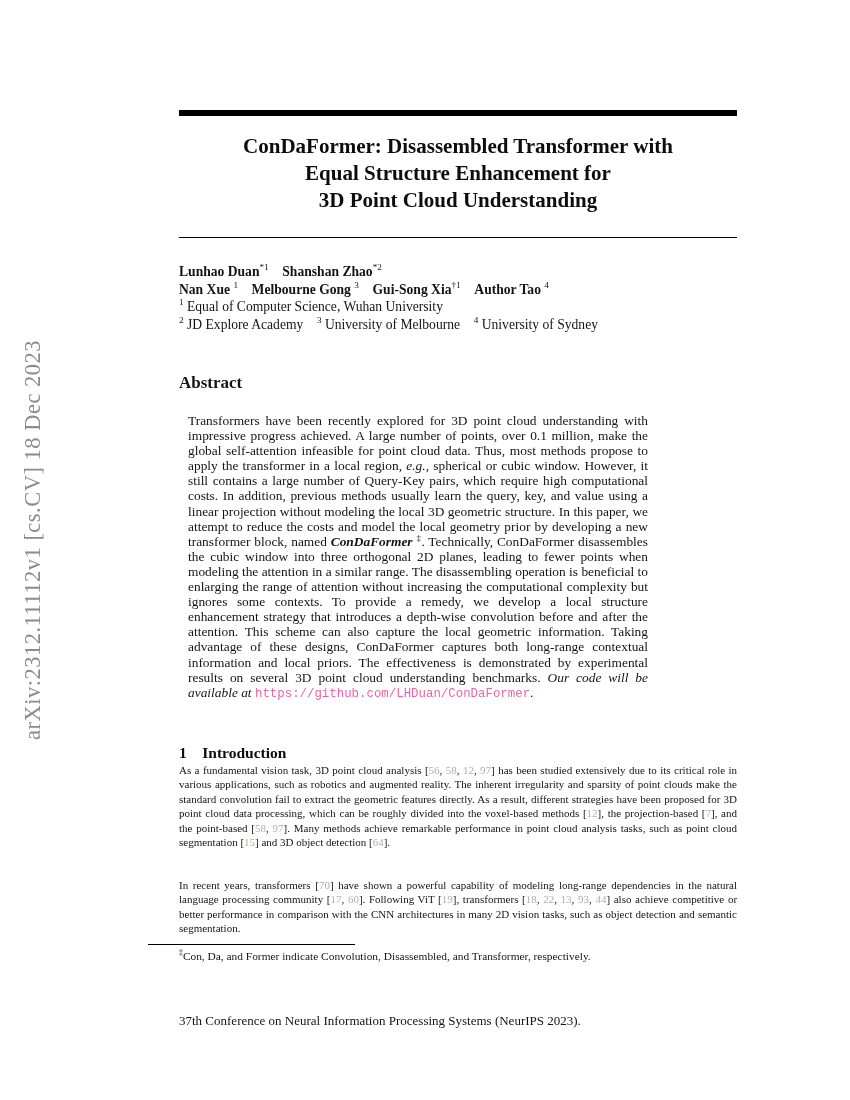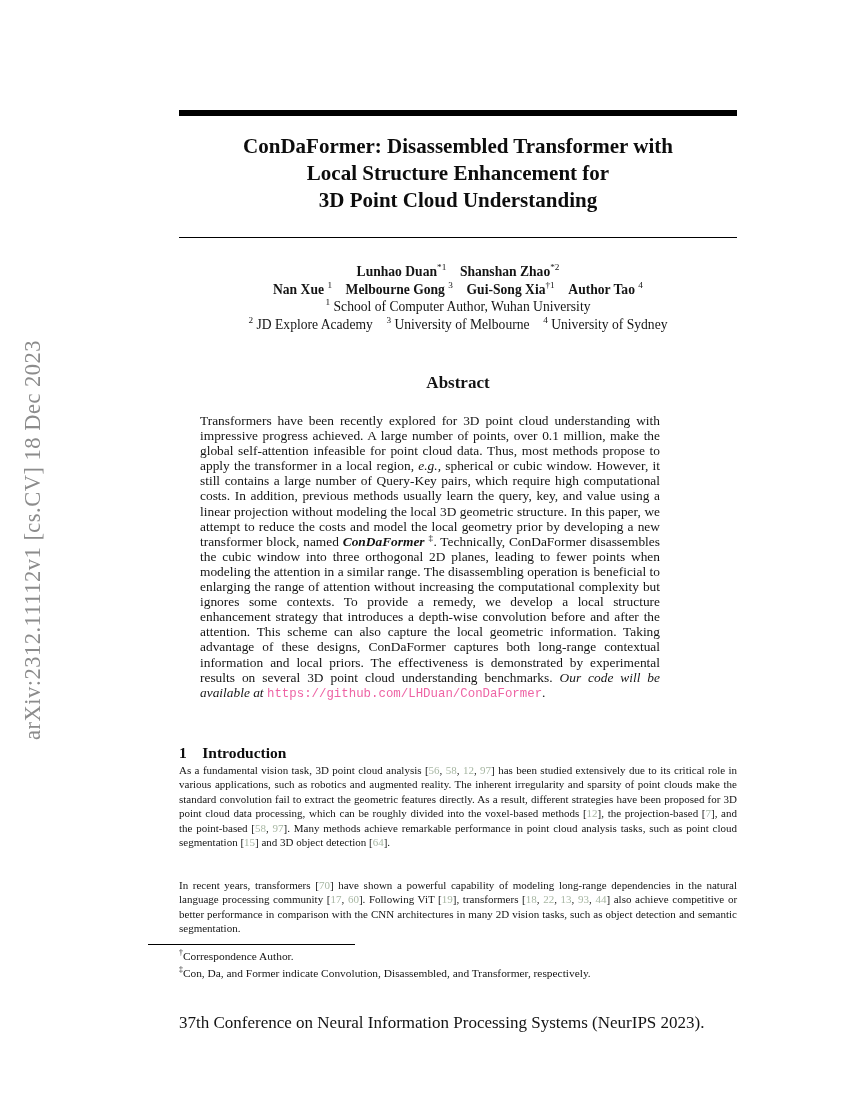--- a/index.html
+++ b/index.html
@@ -15,85 +15,84 @@
     transform: translate(-50%,-50%) rotate(-90deg);
     white-space:nowrap; font-size:22.5px; color:#8c8c8c; letter-spacing:0.5px;
   }
 
   .top-bar { top:110px; height:6px; background:#000; }
 
   .title { top:133px; text-align:center; font-weight:bold; font-size:21px; line-height:27px; color:#0d0d0d; }
 
   .rule-thin { top:237px; border-top:1.3px solid #000; height:0; }
 
-  .authors { top:263px; text-align:center; font-size:13.6px; line-height:17.5px; }
+  .authors { top:263px; text-align:left; font-size:13.6px; line-height:17.5px; }
   .authors .row { white-space:pre-wrap; }
   .s-b { font-weight:bold; }
   sup.s-sup { font-size:68%; line-height:0; }
 
-  .abstract-heading { top:373px; text-align:center; font-weight:bold; font-size:17px; }
+  .abstract-heading { top:373px; font-weight:bold; font-size:17px; }
 
   .abstract-body {
-    top:413px; left:200px; width:460px;
+    top:413px; left:188px; width:460px;
     font-size:13.4px; line-height:15.1px; text-align:justify;
   }
 
   .s-i { font-style:italic; }
   .s-bi { font-style:italic; font-weight:bold; }
   .s-cite { color:#a7b7a3; }
   .s-url { font-family:"Liberation Mono", monospace; color:#ee63a4; font-size:12.4px; }
 
   .section-heading { top:744px; font-weight:bold; font-size:15.5px; color:#0d0d0d; }
 
   .body-par { font-size:11px; line-height:14.4px; text-align:justify; }
   .p1 { top:763px; }
   .p2 { top:878px; }
 
   .fn-rule { top:944px; width:207px; border-top:1px solid #000; height:0; }
   .footnotes { top:948px; font-size:11.4px; line-height:16.5px; }
   .footnotes .fn { white-space:pre-wrap; }
 
-  .footer-note { top:1013px; font-size:17px; }
+  .footer-note { top:1013px; font-size:13px; }
 </style>
 </head>
 <body>
 
 <div class="page">
 
   <div class="arxiv-stamp">arXiv:2312.11112v1  [cs.CV]  18 Dec 2023</div>
 
   <div class="abs content top-bar"></div>
 
   <div class="abs content title">
     <div>ConDaFormer: Disassembled Transformer with</div>
-    <div>Local Structure Enhancement for</div>
+    <div>Equal Structure Enhancement for</div>
     <div>3D Point Cloud Understanding</div>
   </div>
 
   <div class="abs content rule-thin"></div>
 
   <div class="abs content authors">
     <div class="row"><span class="s-b">Lunhao Duan</span><sup class="s-sup">*1</sup><span> </span><span class="s-b">Shanshan Zhao</span><sup class="s-sup">*2</sup></div>
     <div class="row"><span class="s-b">Nan Xue</span><span> </span><sup class="s-sup">1</sup><span> </span><span class="s-b">Melbourne Gong</span><span> </span><sup class="s-sup">3</sup><span> </span><span class="s-b">Gui-Song Xia</span><sup class="s-sup">†1</sup><span> </span><span class="s-b">Author Tao</span><span> </span><sup class="s-sup">4</sup></div>
-    <div class="row"><sup class="s-sup">1</sup><span> School of Computer Author, Wuhan University</span></div>
+    <div class="row"><sup class="s-sup">1</sup><span> Equal of Computer Science, Wuhan University</span></div>
     <div class="row"><sup class="s-sup">2</sup><span> JD Explore Academy </span><sup class="s-sup">3</sup><span> University of Melbourne </span><sup class="s-sup">4</sup><span> University of Sydney</span></div>
   </div>
 
   <div class="abs content abstract-heading">Abstract</div>
 
   <div class="abs abstract-body"><span>Transformers have been recently explored for 3D point cloud understanding with impressive progress achieved. A large number of points, over 0.1 million, make the global self-attention infeasible for point cloud data. Thus, most methods propose to apply the transformer in a local region, </span><span class="s-i">e.g.,</span><span> spherical or cubic window. However, it still contains a large number of Query-Key pairs, which require high computational costs. In addition, previous methods usually learn the query, key, and value using a linear projection without modeling the local 3D geometric structure. In this paper, we attempt to reduce the costs and model the local geometry prior by developing a new transformer block, named </span><span class="s-bi">ConDaFormer</span><span> </span><sup class="s-sup">‡</sup><span>. Technically, ConDaFormer disassembles the cubic window into three orthogonal 2D planes, leading to fewer points when modeling the attention in a similar range. The disassembling operation is beneficial to enlarging the range of attention without increasing the computational complexity but ignores some contexts. To provide a remedy, we develop a local structure enhancement strategy that introduces a depth-wise convolution before and after the attention. This scheme can also capture the local geometric information. Taking advantage of these designs, ConDaFormer captures both long-range contextual information and local priors. The effectiveness is demonstrated by experimental results on several 3D point cloud understanding benchmarks. </span><span class="s-i">Our code will be available at</span><span> </span><span class="s-url">https://github.com/LHDuan/ConDaFormer</span><span>.</span></div>
 
   <div class="abs content section-heading">1 Introduction</div>
 
   <div class="abs content body-par p1"><span>As a fundamental vision task, 3D point cloud analysis [</span><span class="s-cite">56</span><span>, </span><span class="s-cite">58</span><span>, </span><span class="s-cite">12</span><span>, </span><span class="s-cite">97</span><span>] has been studied extensively due to its critical role in various applications, such as robotics and augmented reality. The inherent irregularity and sparsity of point clouds make the standard convolution fail to extract the geometric features directly. As a result, different strategies have been proposed for 3D point cloud data processing, which can be roughly divided into the voxel-based methods [</span><span class="s-cite">12</span><span>], the projection-based [</span><span class="s-cite">7</span><span>], and the point-based [</span><span class="s-cite">58</span><span>, </span><span class="s-cite">97</span><span>]. Many methods achieve remarkable performance in point cloud analysis tasks, such as point cloud segmentation [</span><span class="s-cite">15</span><span>] and 3D object detection [</span><span class="s-cite">64</span><span>].</span></div>
 
   <div class="abs content body-par p2"><span>In recent years, transformers [</span><span class="s-cite">70</span><span>] have shown a powerful capability of modeling long-range dependencies in the natural language processing community [</span><span class="s-cite">17</span><span>, </span><span class="s-cite">60</span><span>]. Following ViT [</span><span class="s-cite">19</span><span>], transformers [</span><span class="s-cite">18</span><span>, </span><span class="s-cite">22</span><span>, </span><span class="s-cite">13</span><span>, </span><span class="s-cite">93</span><span>, </span><span class="s-cite">44</span><span>] also achieve competitive or better performance in comparison with the CNN architectures in many 2D vision tasks, such as object detection and semantic segmentation.</span></div>
 
   <div class="abs fn-rule" style="left:148px;"></div>
 
   <div class="abs content footnotes">
-    <div class="fn"><sup class="s-sup">†</sup><span>Correspondence Author.</span></div>
     <div class="fn"><sup class="s-sup">‡</sup><span>Con, Da, and Former indicate Convolution, Disassembled, and Transformer, respectively.</span></div>
   </div>
 
   <div class="abs content footer-note">37th Conference on Neural Information Processing Systems (NeurIPS 2023).</div>
 
 </div>
 
 </body></html>

